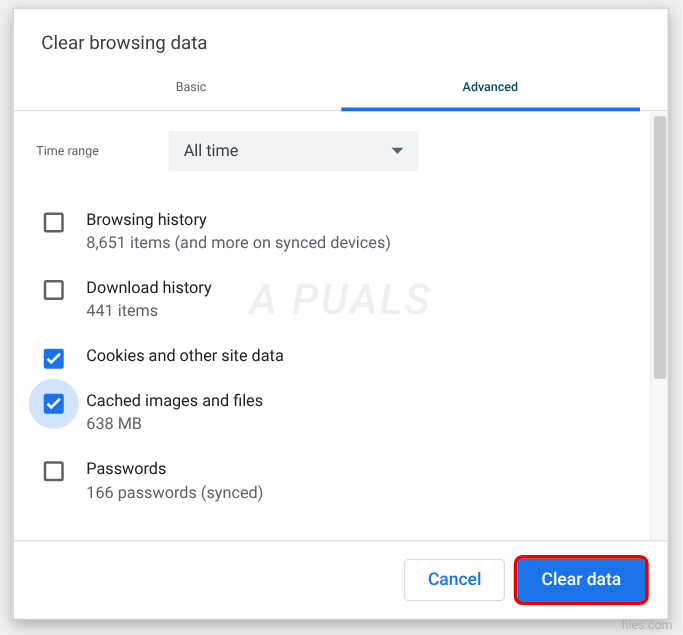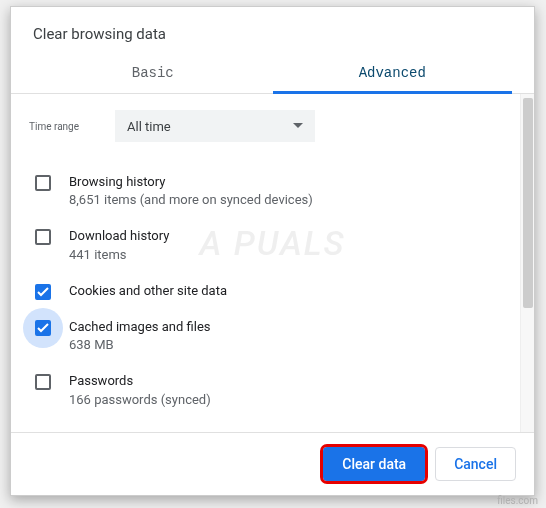--- a/index.html
+++ b/index.html
@@ -33,25 +33,24 @@
   }
   .tabs {
     display: flex;
     border-bottom: 1px solid #e0e0e0;
     padding: 0 22px;
   }
   .tab {
     flex: 1;
     text-align: center;
     padding: 12px 0;
-    font-size: 14px;
+    font-size: 10px;
     color: #5f6368;
     cursor: pointer;
     position: relative;
-    font-family: Liberation Mono, monospace;
   }
   .tab.active {
     color: #0c4a6e;
     font-weight: 500;
   }
   .tab.active::after {
     content: "";
     position: absolute;
     left: 0; right: 0; bottom: -1px;
     height: 3px;
@@ -96,20 +95,21 @@
     display: flex;
     align-items: center;
     justify-content: space-between;
     width: 200px;
     height: 32px;
     background: #f1f3f4;
     padding: 0 12px;
     font-size: 13px;
     color: #3c4043;
     cursor: pointer;
+    margin-left: 20px;
   }
   .select svg { fill: #5f6368; }
   .checklist { }
   .check-row {
     display: flex;
     align-items: flex-start;
     padding: 9px 6px;
   }
   .checkbox {
     width: 16px; height: 16px;
@@ -265,19 +265,19 @@
 
       </div>
     </div>
 
     <div class="scrollbar-track">
       <div class="scrollbar-thumb"></div>
     </div>
   </div>
 
   <div class="footer">
+    <div class="btn btn-cancel">Cancel</div>
     <div class="btn btn-primary">Clear data</div>
-    <div class="btn btn-cancel">Cancel</div>
   </div>
 
 </div>
 
 <div class="watermark-site">files.com</div>
 
 </body></html>

